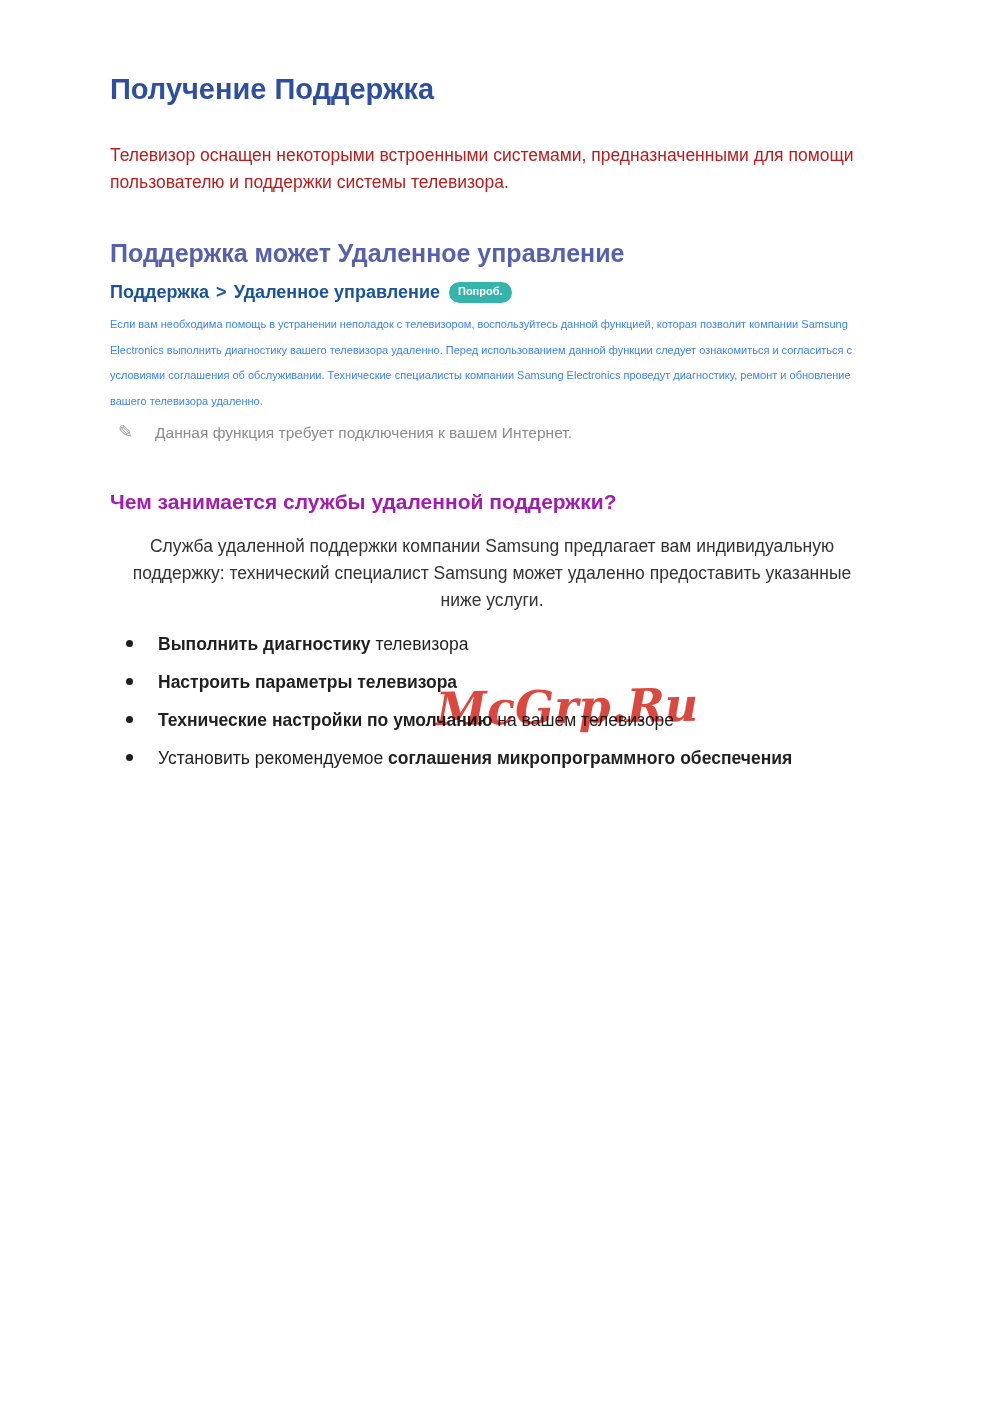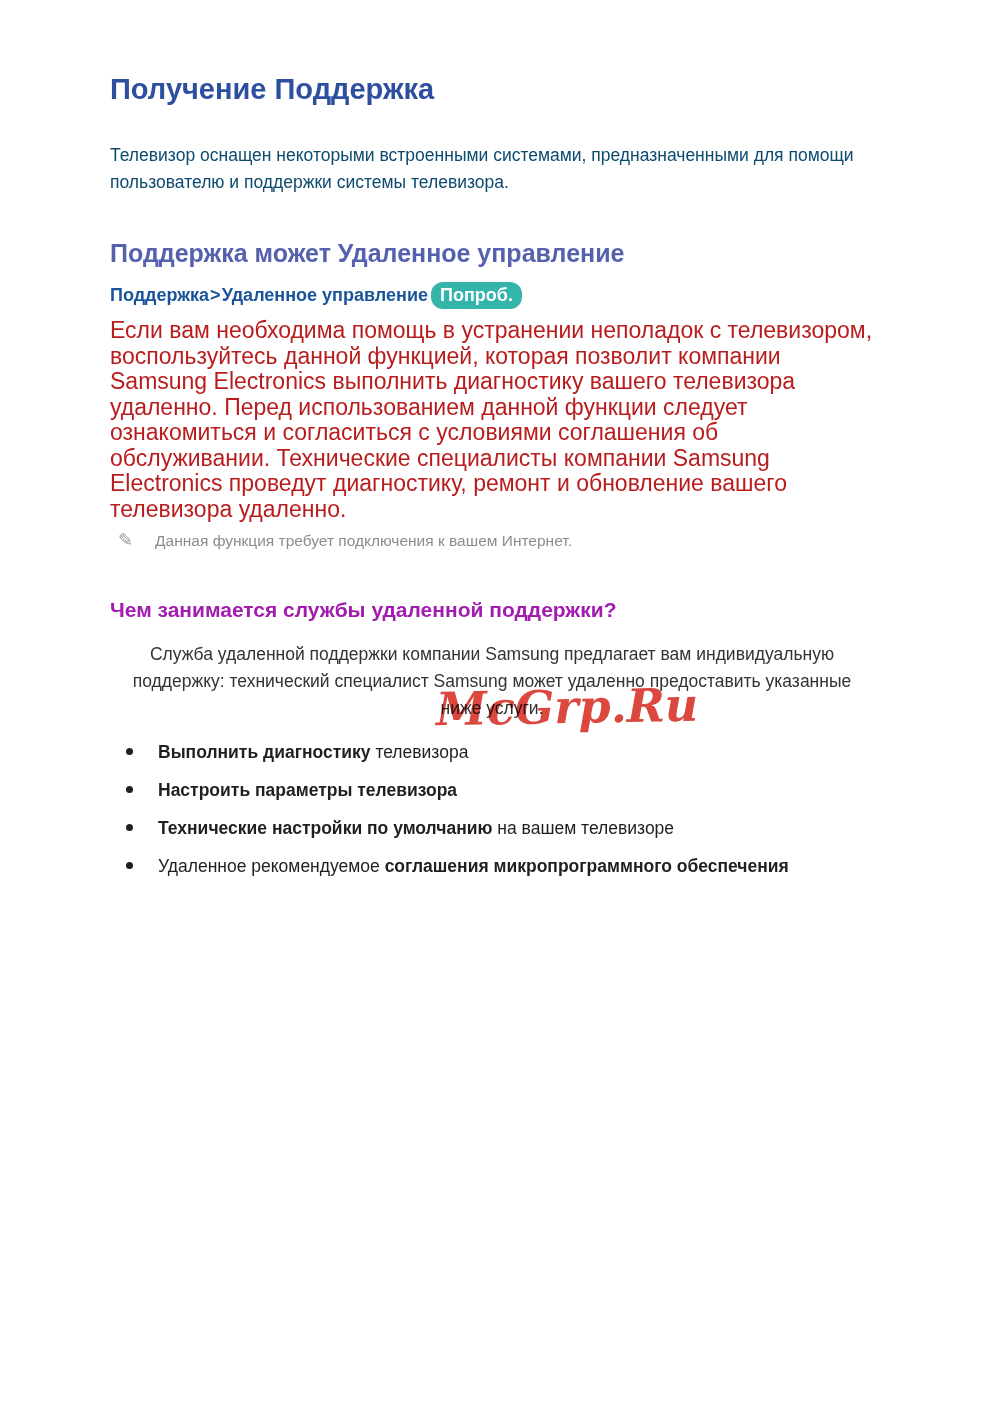--- a/index.html
+++ b/index.html
@@ -19,54 +19,53 @@
     margin: 0 0 36px 0;
     font-size: 29px;
     line-height: 34px;
     font-weight: bold;
     color: #2e4f9f;
   }
   .intro {
     margin: 0 0 42px 0;
     font-size: 17.5px;
     line-height: 27px;
-    color: #0c4a6e;
+    color: #b91c1c;
   }
   .section-heading {
     margin: 0 0 14px 0;
     font-size: 25px;
     line-height: 30px;
     font-weight: bold;
     color: #5661ae;
   }
   .breadcrumb {
     display: flex;
-    align-items: center;
-    gap: 1px;
+    gap: 7px;
     margin: 0 0 9px 0;
     font-size: 18px;
     font-weight: bold;
     color: #19549b;
   }
   .badge {
     display: inline-block;
     background: #35b4ab;
     color: #ffffff;
-    font-size: 18px;
+    font-size: 11px;
     font-weight: bold;
     line-height: 1;
     padding: 4px 9px 5px 9px;
     border-radius: 12px;
     margin-left: 2px;
   }
   .section-body {
     margin: 0 0 8px 0;
-    font-size: 23px;
+    font-size: 11px;
     line-height: 25.5px;
-    color: #b91c1c;
+    color: #3b82f6;
   }
   .note-row {
     display: flex;
     align-items: flex-start;
     gap: 22px;
     padding-left: 8px;
     margin: 0 0 46px 0;
     font-size: 15.5px;
     line-height: 21px;
     color: #8c8c8c;
@@ -165,20 +164,20 @@
       <li class="service">
         <span></span><span class="b">Выполнить диагностику</span><span> телевизора</span>
       </li>
       <li class="service">
         <span></span><span class="b">Настроить параметры телевизора</span><span></span>
       </li>
       <li class="service">
         <span></span><span class="b">Технические настройки по умолчанию</span><span> на вашем телевизоре</span>
       </li>
       <li class="service">
-        <span>Удаленное рекомендуемое </span><span class="b">соглашения микропрограммного обеспечения</span><span></span>
+        <span>Установить рекомендуемое </span><span class="b">соглашения микропрограммного обеспечения</span><span></span>
       </li>
     </ul>
 
   </div>
 
   <div class="watermark">McGrp.Ru</div>
 </div>
 
 </body></html>

